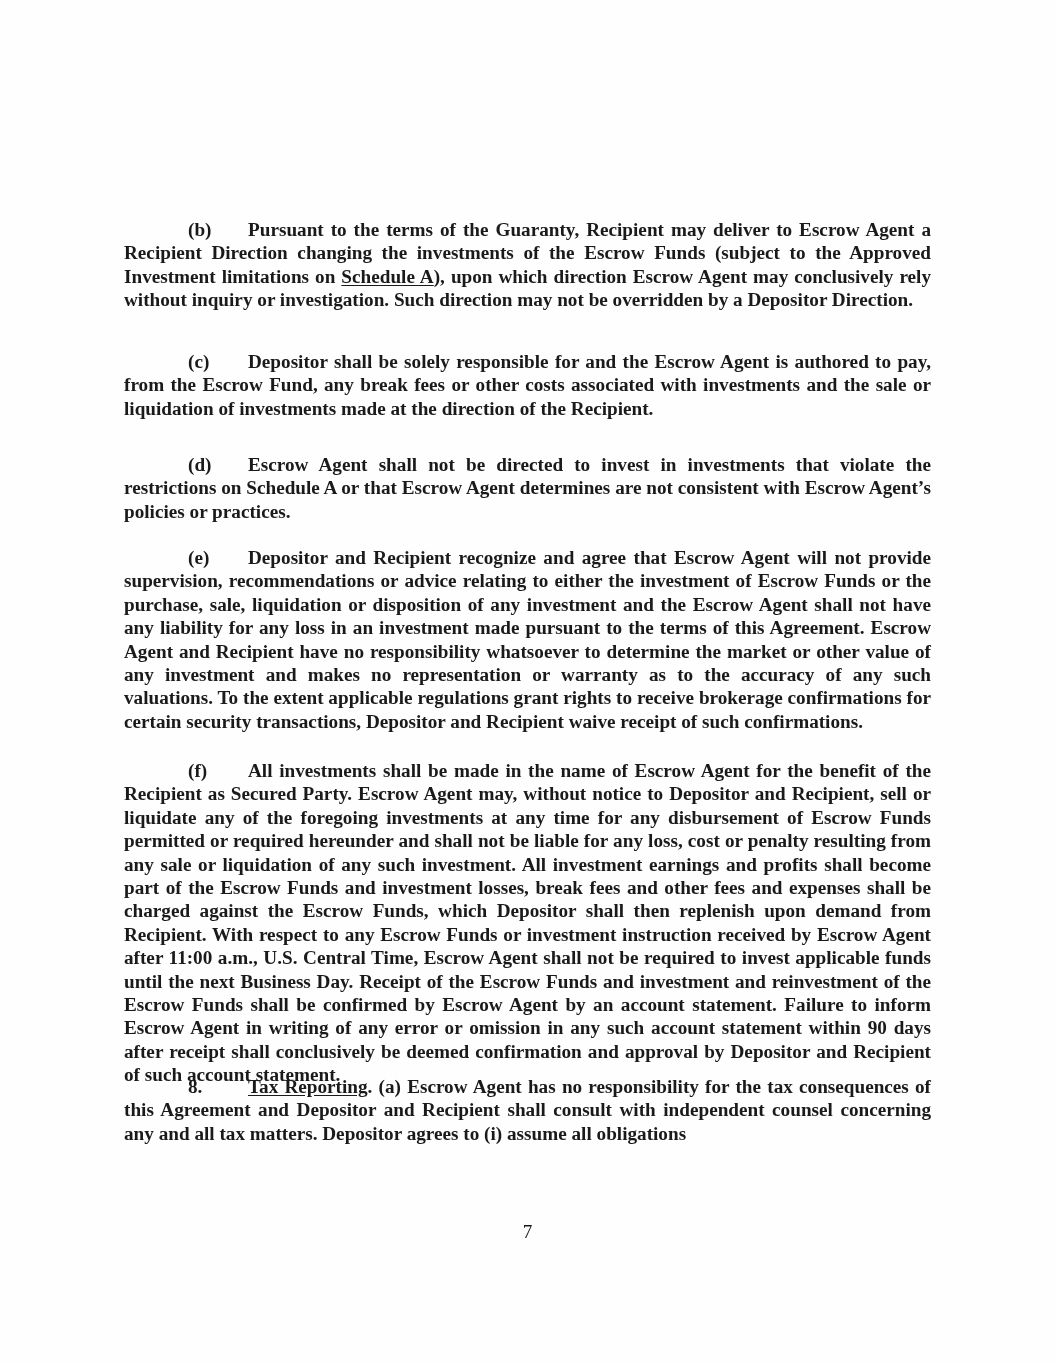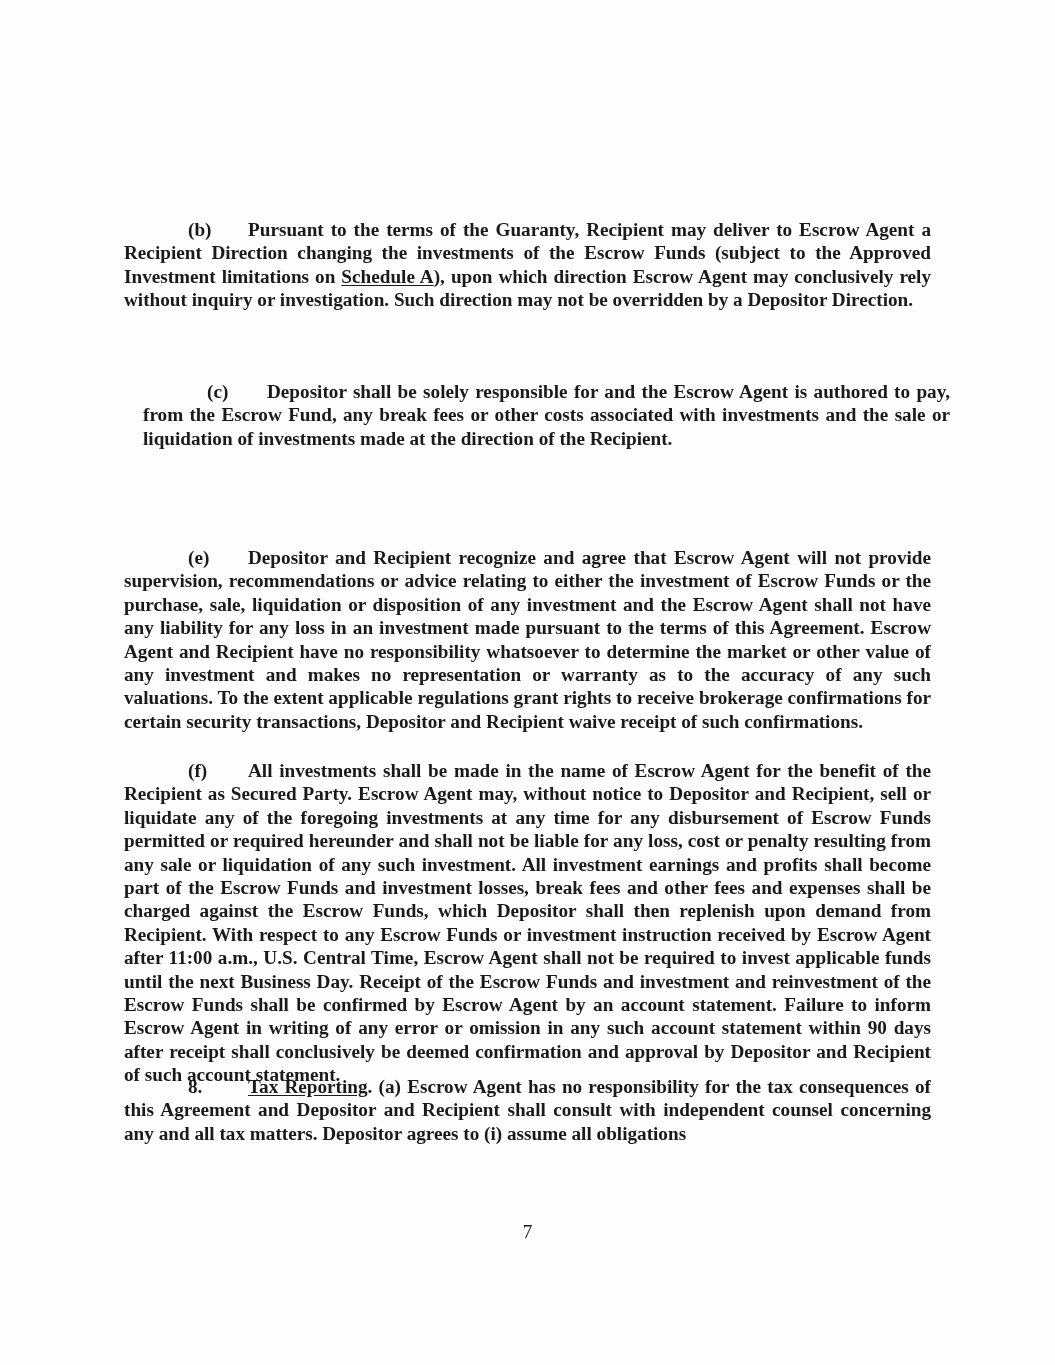--- a/index.html
+++ b/index.html
@@ -30,22 +30,23 @@
   }
 </style>
 </head>
 <body>
 
 <div class="page">
 
 
   <p class="para first-line" style="top:218px;"><span class="lbl">(b)</span><span>Pursuant to the terms of the Guaranty, Recipient may deliver to Escrow Agent a Recipient Direction changing the investments of the Escrow Funds (subject to the Approved Investment limitations on </span><span class="u">Schedule A</span><span>), upon which direction Escrow Agent may conclusively rely without inquiry or investigation.  Such direction may not be overridden by a Depositor Direction.</span></p>
 
-  <p class="para first-line" style="top:380px;margin-left:19px;"><span class="lbl">(c)</span><span>Depositor shall be solely responsible for and the Escrow Agent is authored to pay, from the Escrow Fund, any break fees or other costs associated with investments and the sale or liquidation of investments made at the direction of the Recipient.</span></p>
+  <p class="para first-line" style="top:350px;"><span class="lbl">(c)</span><span>Depositor shall be solely responsible for and the Escrow Agent is authored to pay, from the Escrow Fund, any break fees or other costs associated with investments and the sale or liquidation of investments made at the direction of the Recipient.</span></p>
 
+  <p class="para first-line" style="top:453px;"><span class="lbl">(d)</span><span>Escrow Agent shall not be directed to invest in investments that violate the restrictions on Schedule A or that Escrow Agent determines are not consistent with Escrow Agent’s policies or practices.</span></p>
 
   <p class="para first-line" style="top:546px;"><span class="lbl">(e)</span><span>Depositor and Recipient recognize and agree that Escrow Agent will not provide supervision, recommendations or advice relating to either the investment of Escrow Funds or the purchase, sale, liquidation or disposition of any investment and the Escrow Agent shall not have any liability for any loss in an investment made pursuant to the terms of this Agreement. Escrow Agent and Recipient have no responsibility whatsoever to determine the market or other value of any investment and makes no representation or warranty as to the accuracy of any such valuations. To the extent applicable regulations grant rights to receive brokerage confirmations for certain security transactions, Depositor and Recipient waive receipt of such confirmations.</span></p>
 
   <p class="para first-line" style="top:759px;"><span class="lbl">(f)</span><span>All investments shall be made in the name of Escrow Agent for the benefit of the Recipient as Secured Party.  Escrow Agent may, without notice to Depositor and Recipient, sell or liquidate any of the foregoing investments at any time for any disbursement of Escrow Funds permitted or required hereunder and shall not be liable for any loss, cost or penalty resulting from any sale or liquidation of any such investment.  All investment earnings and profits shall become part of the Escrow Funds and investment losses, break fees and other fees and expenses shall be charged against the Escrow Funds, which Depositor shall then replenish upon demand from Recipient.  With respect to any Escrow Funds or investment instruction received by Escrow Agent after 11:00 a.m., U.S. Central Time, Escrow Agent shall not be required to invest applicable funds until the next Business Day.  Receipt of the Escrow Funds and investment and reinvestment of the Escrow Funds shall be confirmed by Escrow Agent by an account statement. Failure to inform Escrow Agent in writing of any error or omission in any such account statement within 90 days after receipt shall conclusively be deemed confirmation and approval by Depositor and Recipient of such account statement.</span></p>
 
   <p class="para first-line" style="top:1075px;"><span class="lbl">8.</span><span class="u">Tax Reporting</span><span>. (a)  </span><span>Escrow Agent has no responsibility for the tax consequences of this Agreement and Depositor and Recipient shall consult with independent counsel concerning any and all tax matters. Depositor agrees to (i) assume all obligations</span></p>
 
   <div class="page-number">7</div>
 </div>
 

